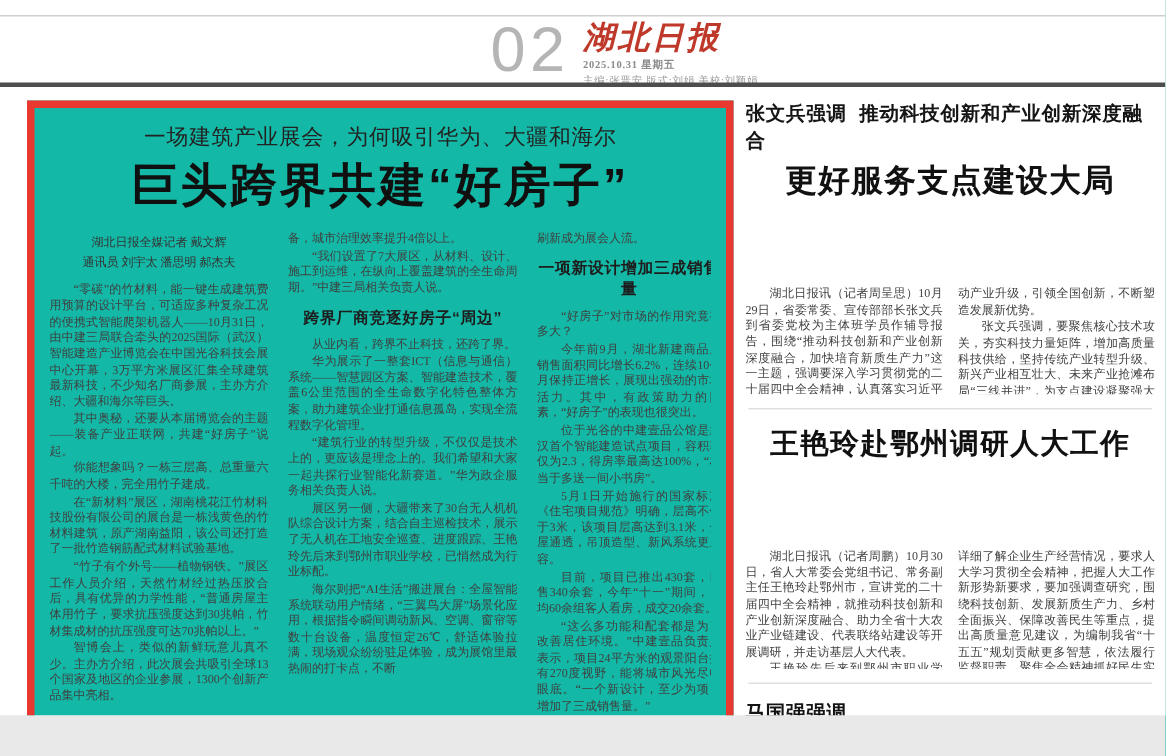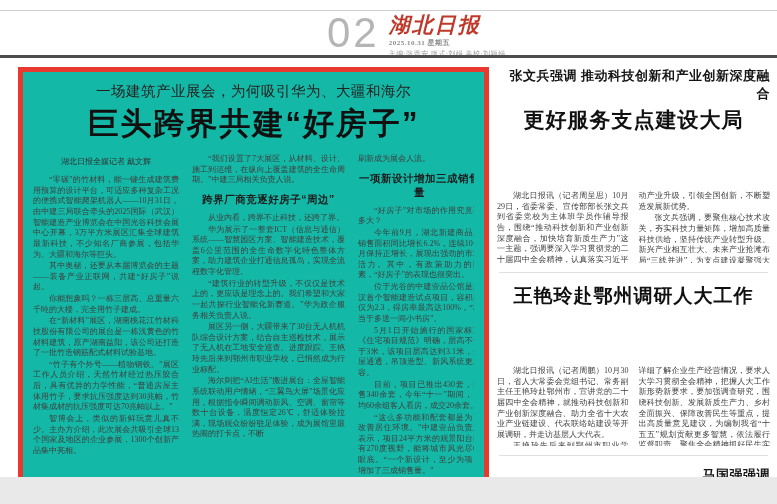--- a/index.html
+++ b/index.html
@@ -52,22 +52,22 @@
   }
   p.bp.cont { text-indent:0; }
   .subhead {
     text-align:center; font-family:"Liberation Sans", sans-serif; font-weight:700;
     font-size:10.5px; color:#1d1d1d; margin:7px 0 6px; letter-spacing:.5px;
   }
   
   .sidebar { position:absolute; left:497px; top:67px; width:273px; height:437px; overflow:hidden; }
   .sb-article { overflow:hidden; }
   .sb-kicker {
-    text-align:right; font-weight:700; font-size:13px; color:#151515;
-    letter-spacing:.5px; font-family:Liberation Sans, sans-serif;
+    text-align:left; font-weight:700; font-size:13px; color:#151515;
+    letter-spacing:.5px; font-family:Liberation Mono, monospace;
   }
   .sb-title { text-align:center; font-weight:700; color:#111; font-family:"Liberation Serif", serif; }
   .t-large { font-size:21px; margin:3px 0 9px; letter-spacing:1px; }
   .t-med { font-size:19px; margin:0 0 9px; letter-spacing:1px; }
   .t-small { font-size:16.5px; margin:2px 0 8px; letter-spacing:.5px; }
   .sb-cols { display:flex; gap:10px; overflow:hidden; }
   .sb-col { flex:1 1 0; overflow:hidden;margin-top:48px; }
   .sb-rule { height:1px; background:#e0e0e0; margin:9px 2px 10px; }
 </style>
 </head>
@@ -87,31 +87,33 @@
   <div class="rule-bottom"></div>
 
   <div class="lead-box">
     <div class="lead-kicker">一场建筑产业展会，为何吸引华为、大疆和海尔</div>
     <h1 class="lead-headline">巨头跨界共建“好房子”</h1>
     <div class="lead-cols">
 
       <div class="lead-col c1">
         <div class="byline">
           <div>湖北日报全媒记者 戴文辉</div>
+          <div>通讯员 刘宇太 潘思明 郝杰夫</div>
         </div>
-        <p class="bp">“零碳”的竹材料，能一键生成建筑费用预算的设计平台，可适应多种复杂工况的便携式智能爬架机器人——10月31日，由中建三局联合牵头的2025国际（武汉）智能建造产业博览会在中国光谷科技会展中心开幕，3万平方米展区汇集全球建筑最新科技，不少知名厂商参展，包括华为、大疆和海尔等巨头。</p>
+        <p class="bp">“零碳”的竹材料，能一键生成建筑费用预算的设计平台，可适应多种复杂工况的便携式智能爬架机器人——10月31日，由中建三局联合牵头的2025国际（武汉）智能建造产业博览会在中国光谷科技会展中心开幕，3万平方米展区汇集全球建筑最新科技，不少知名厂商参展，主办方介绍、大疆和海尔等巨头。</p>
         <p class="bp">其中奥秘，还要从本届博览会的主题——装备产业正联网，共建“好房子”说起。</p>
         <p class="bp">你能想象吗？一栋三层高、总重量六千吨的大楼，完全用竹子建成。</p>
         <p class="bp">在“新材料”展区，湖南桃花江竹材科技股份有限公司的展台是一栋浅黄色的竹材料建筑，原产湖南益阳，该公司还打造了一批竹造钢筋配式材料试验基地。</p>
         <p class="bp">“竹子有个外号——植物钢铁。”展区工作人员介绍，天然竹材经过热压胶合后，具有优异的力学性能，“普通房屋主体用竹子，要求抗压强度达到30兆帕，竹材集成材的抗压强度可达70兆帕以上。”</p>
         <p class="bp">智博会上，类似的新鲜玩意儿真不少。主办方介绍，此次展会共吸引全球13个国家及地区的企业参展，1300个创新产品集中亮相。</p>
 
       </div>
 
       <div class="lead-col c2">
+        <p class="bp cont">备，城市治理效率提升4倍以上。</p>
         <p class="bp">“我们设置了7大展区，从材料、设计、施工到运维，在纵向上覆盖建筑的全生命周期。”中建三局相关负责人说。</p>
         <div class="subhead">跨界厂商竞逐好房子“周边”</div>
         <p class="bp">从业内看，跨界不止科技，还跨了界。</p>
         <p class="bp">华为展示了一整套ICT（信息与通信）系统——智慧园区方案、智能建造技术，覆盖6公里范围的全生命数字化特色整体方案，助力建筑企业打通信息孤岛，实现全流程数字化管理。</p>
         <p class="bp">“建筑行业的转型升级，不仅仅是技术上的，更应该是理念上的。我们希望和大家一起共探行业智能化新赛道。”华为政企服务相关负责人说。</p>
         <p class="bp">展区另一侧，大疆带来了30台无人机机队综合设计方案，结合自主巡检技术，展示了无人机在工地安全巡查、进度跟踪、王艳玲先后来到鄂州市职业学校，已悄然成为行业标配。</p>
         <p class="bp">海尔则把“AI生活”搬进展台：全屋智能系统联动用户情绪，“三翼鸟大屏”场景化应用，根据指令瞬间调动新风、空调、窗帘等数十台设备，温度恒定26℃，舒适体验拉满，现场观众纷纷驻足体验，成为展馆里最热闹的打卡点，不断</p>
       </div>
 
       <div class="lead-col c3">

